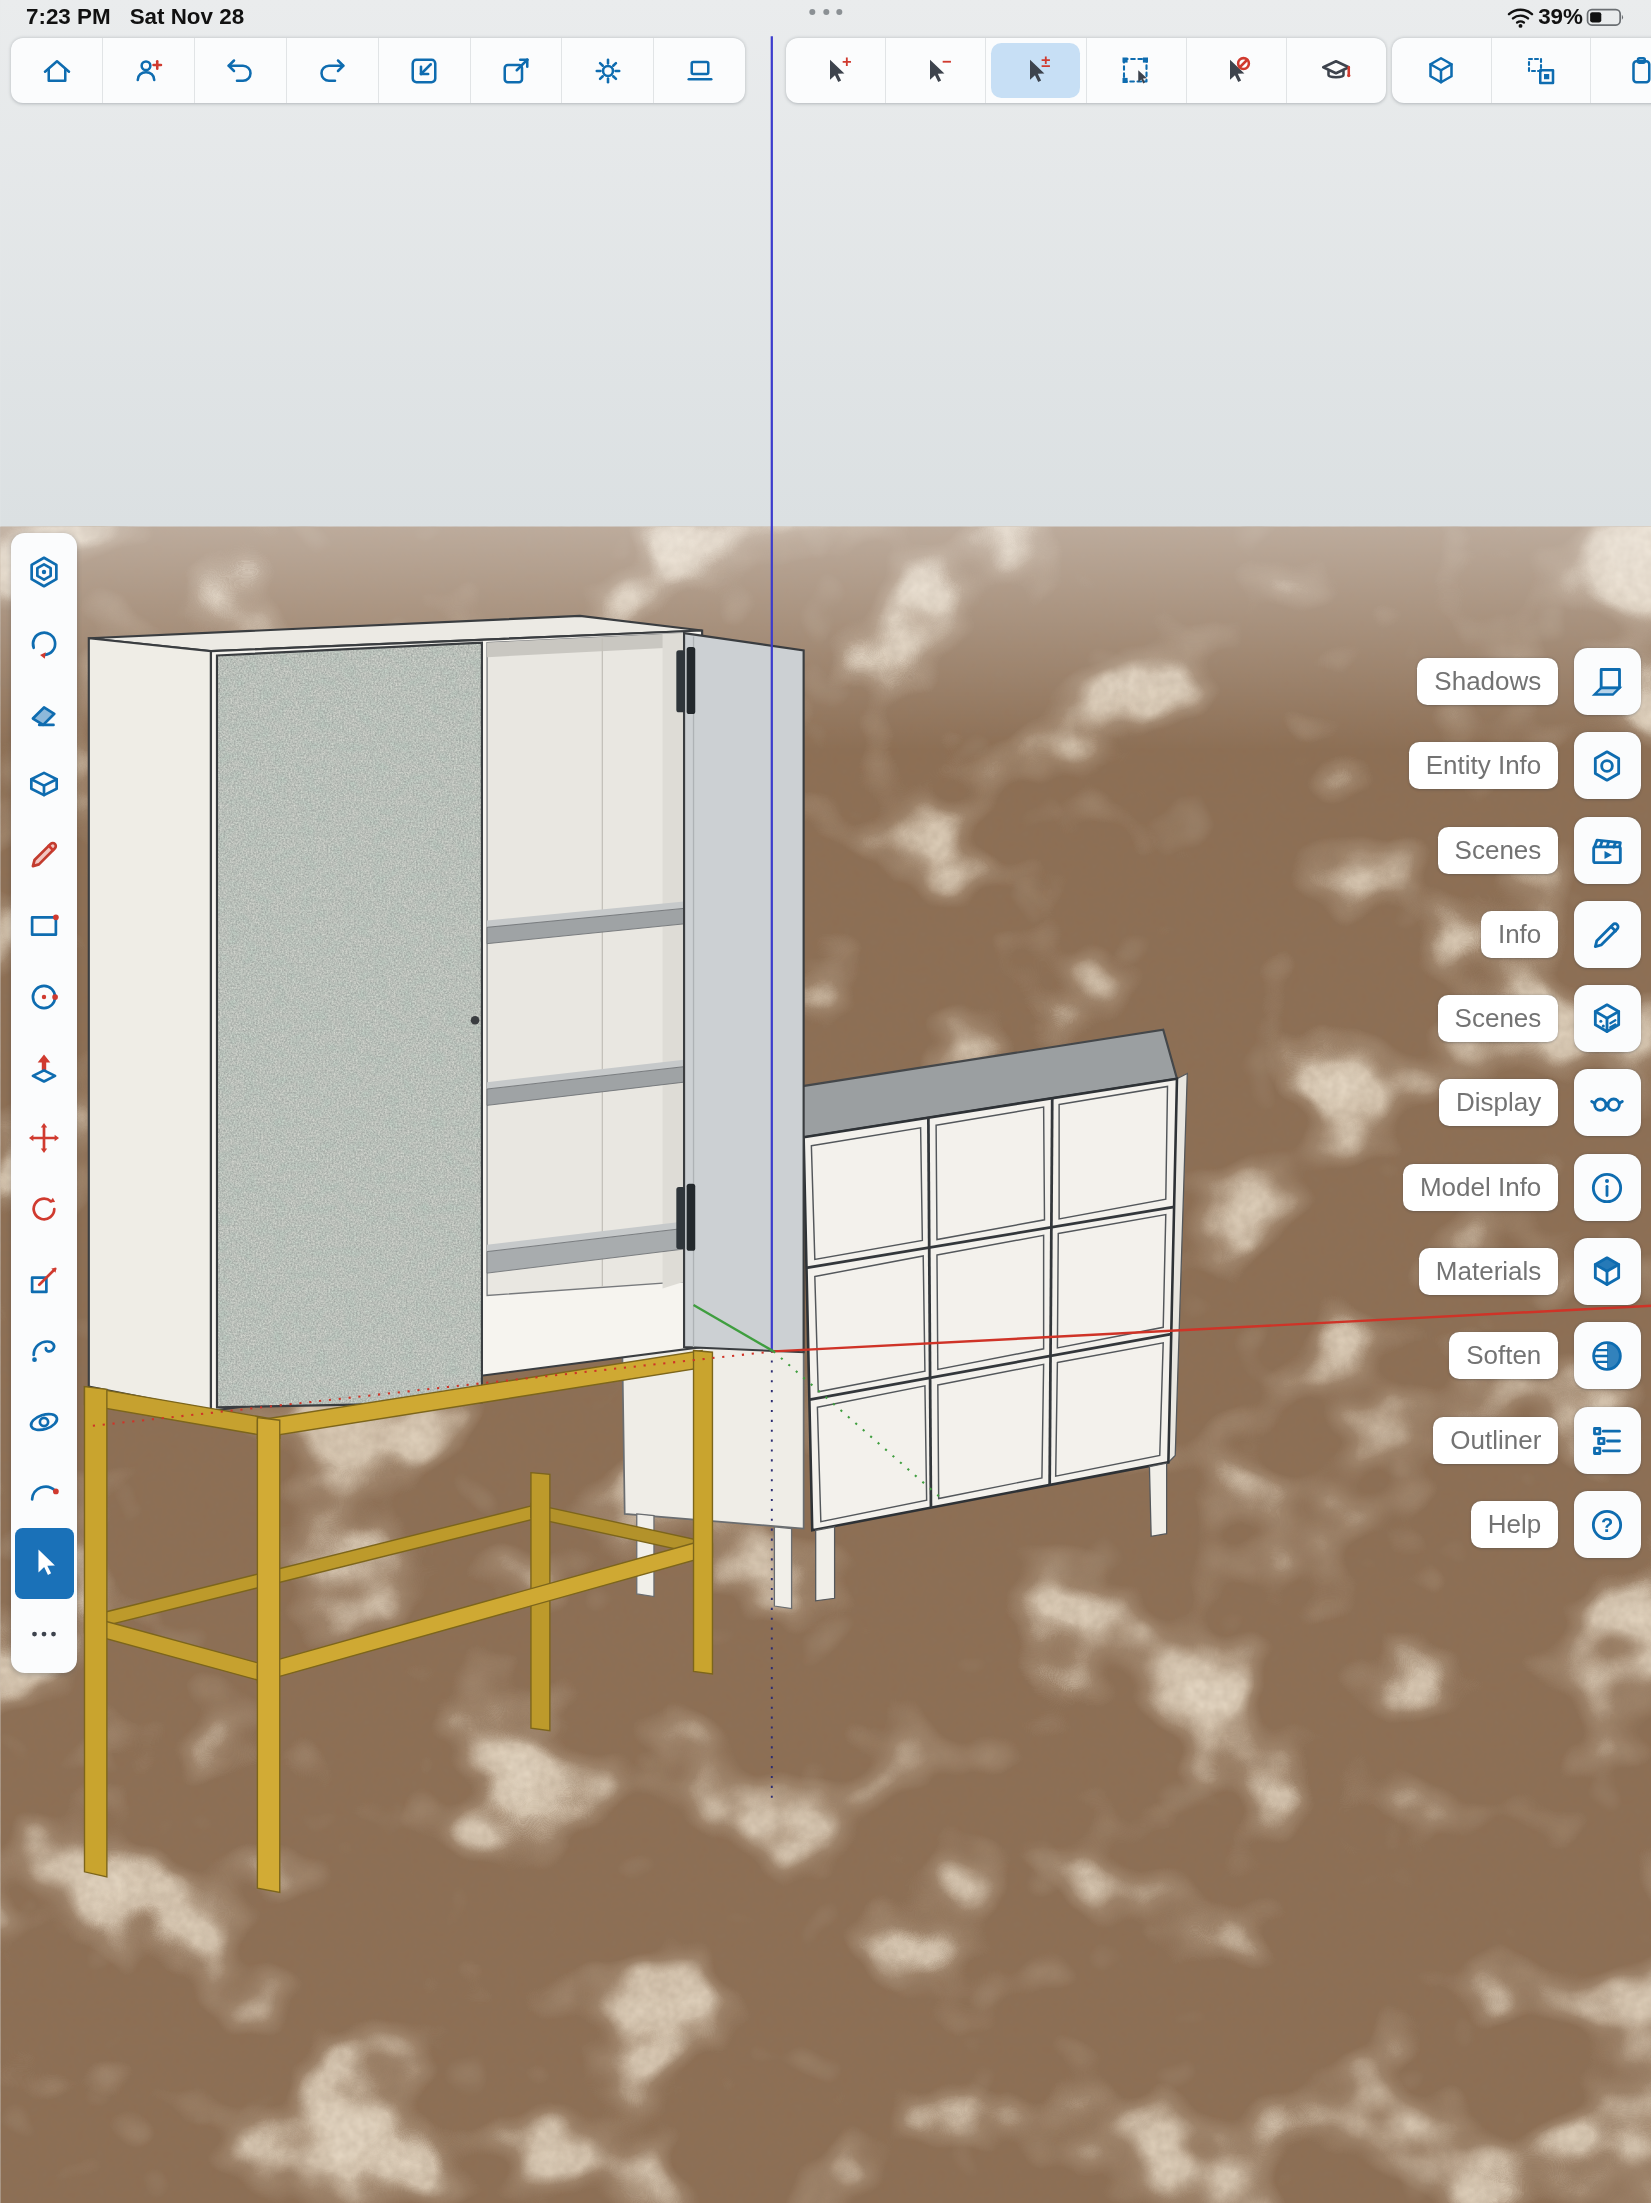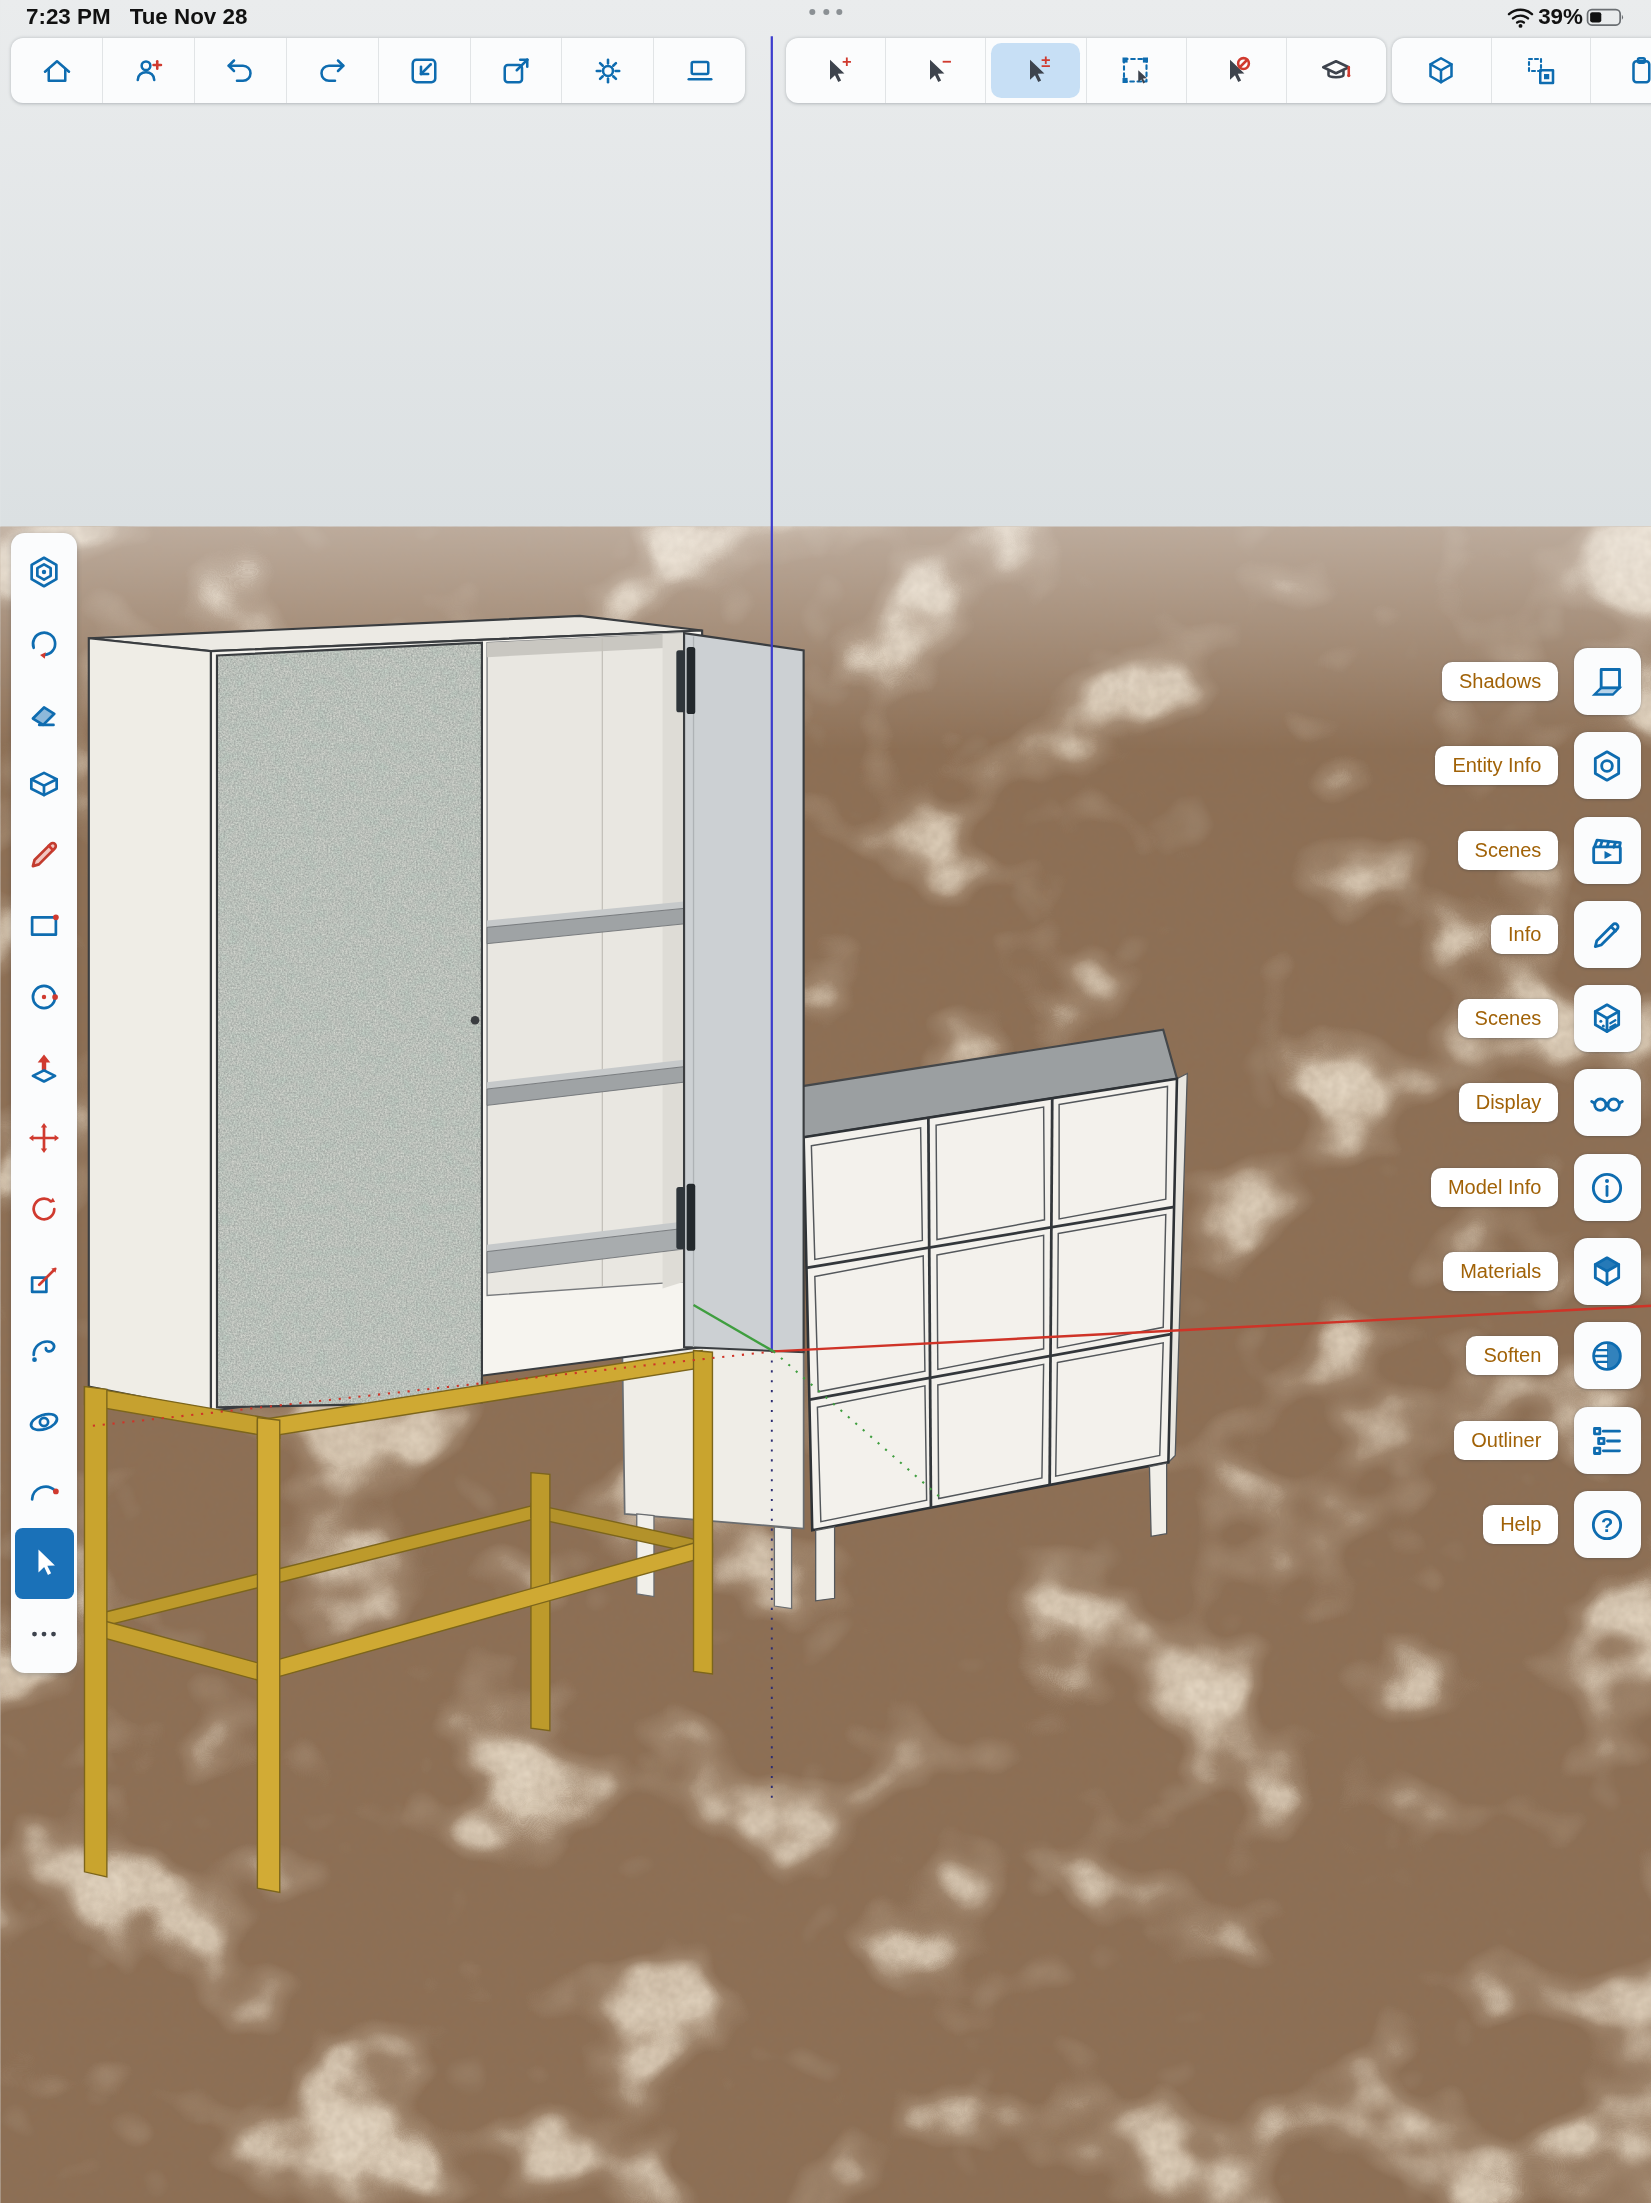--- a/index.html
+++ b/index.html
@@ -24,21 +24,21 @@
   .hl{display:flex;align-items:center;justify-content:center;width:100%;height:100%}
   .tbtn.active .hl{width:89px;height:55px;border-radius:10.3px;background:#c7dff5}
 
   
   .palette{position:absolute;left:11.2px;top:533px;width:66px;height:1140px;background:#fbfcfd;border-radius:13.8px;box-shadow:0 1.7px 5.2px rgba(40,50,60,.28);display:flex;flex-direction:column;padding:3.4px 0;box-sizing:border-box;z-index:20}
   .pcell{flex:1;display:flex;align-items:center;justify-content:center;cursor:pointer}
   .pcell.active{background:#1a71b8;border-radius:7.7px;margin:0 3.4px}
 
   
   .rrow{position:absolute;right:11.2px;height:67px;display:flex;align-items:center;gap:15.5px;z-index:20}
-  .pill{background:#fff;border-radius:10.3px;box-shadow:0 0.9px 2.6px rgba(40,50,60,.32);padding:7.7px 17px;color:#a16207;font-size:20px;white-space:nowrap;cursor:pointer}
+  .pill{background:#fff;border-radius:10.3px;box-shadow:0 0.9px 2.6px rgba(40,50,60,.32);padding:7.7px 17px;color:#737373;font-size:26px;white-space:nowrap;cursor:pointer}
   .ribtn{width:67px;height:67px;background:#fbfcfd;border:none;border-radius:13.8px;box-shadow:0 0.9px 2.6px rgba(40,50,60,.32);display:flex;align-items:center;justify-content:center;cursor:pointer;padding:0}
 
   
   .s{stroke:#0e6cb0;fill:none;stroke-width:1.7;stroke-linecap:round;stroke-linejoin:round}
   .sw{stroke-width:1.4}
   .r{stroke:#d03a2f;fill:none;stroke-width:1.7;stroke-linecap:round;stroke-linejoin:round}
   .rf{fill:#d03a2f;stroke:none}
   .bf{fill:#0e6cb0;stroke:none}
   .cur{fill:#3d434d;stroke:none}
   .mark{font-family:"Liberation Sans",sans-serif;font-weight:bold;font-size:11px;fill:#d03a2f}
@@ -201,21 +201,21 @@
     <line x1="899" y1="1571" x2="1920" y2="1518" stroke="#cf3327" stroke-width="2.8"></line>
     <line x1="899" y1="1571" x2="103" y2="1658" stroke="#cf3327" stroke-width="2.4" stroke-dasharray="2.5 9"></line>
     <line x1="899" y1="1571" x2="806" y2="1517" stroke="#3f9e3f" stroke-width="2.8"></line>
     <line x1="899" y1="1571" x2="1092" y2="1740" stroke="#3f9e3f" stroke-width="2.4" stroke-dasharray="2.5 9"></line>
   </g>
 </svg>
 
 <div class="statusbar">
   <div class="sb-left">
     <span>7:23 PM</span>
-    <span>Tue Nov 28</span>
+    <span>Sat Nov 28</span>
   </div>
   <div class="sb-dots">
     <span class="sb-dot"></span>
         <span class="sb-dot"></span>
         <span class="sb-dot"></span>
   </div>
   <div class="sb-right">
     <svg width="29" height="22.4" viewBox="0 0 24 18">
       <g stroke="#111" stroke-width="2" fill="none" stroke-linecap="round">
         <path d="M2.5 6.5a14 14 0 0 1 19 0"></path>

